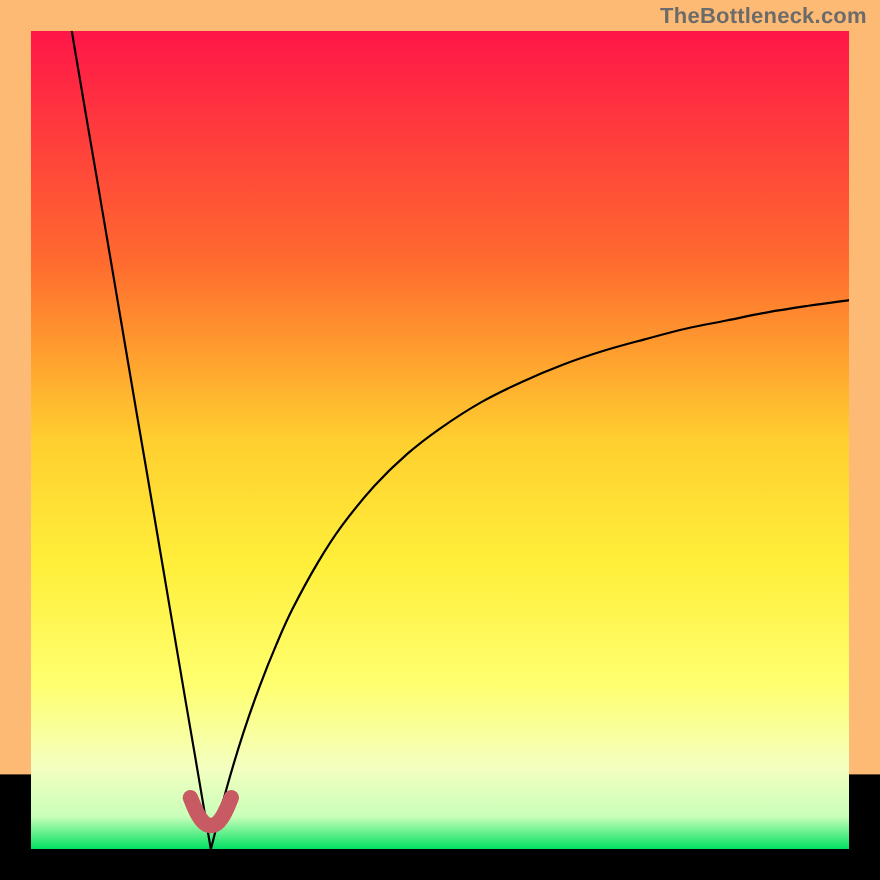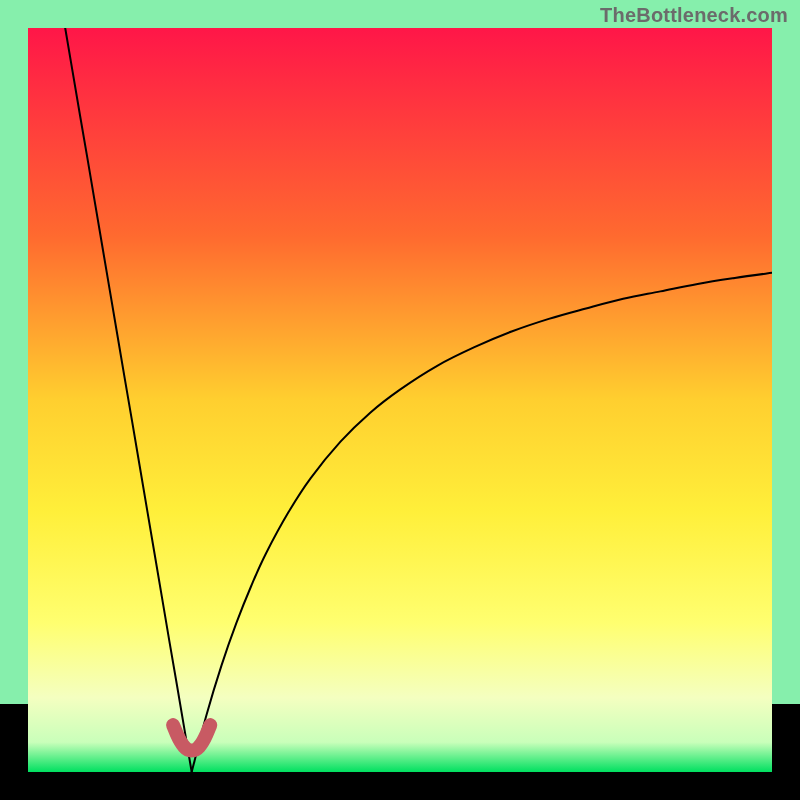--- a/index.html
+++ b/index.html
@@ -10,21 +10,21 @@
     background: #000;
     overflow: hidden;
     font-family: Arial, Helvetica, sans-serif;
   }
   .frame {
     position: absolute;
     top: 0;
     left: 0;
     width: 800px;
     height: 704px;
-    background: #86efac;
+    background: #fdba74;
   }
   .plot-wrap {
     position: absolute;
     top: 28px;
     left: 28px;
     width: 744px;
     height: 744px;
     overflow: hidden;
   }
   .plot {

